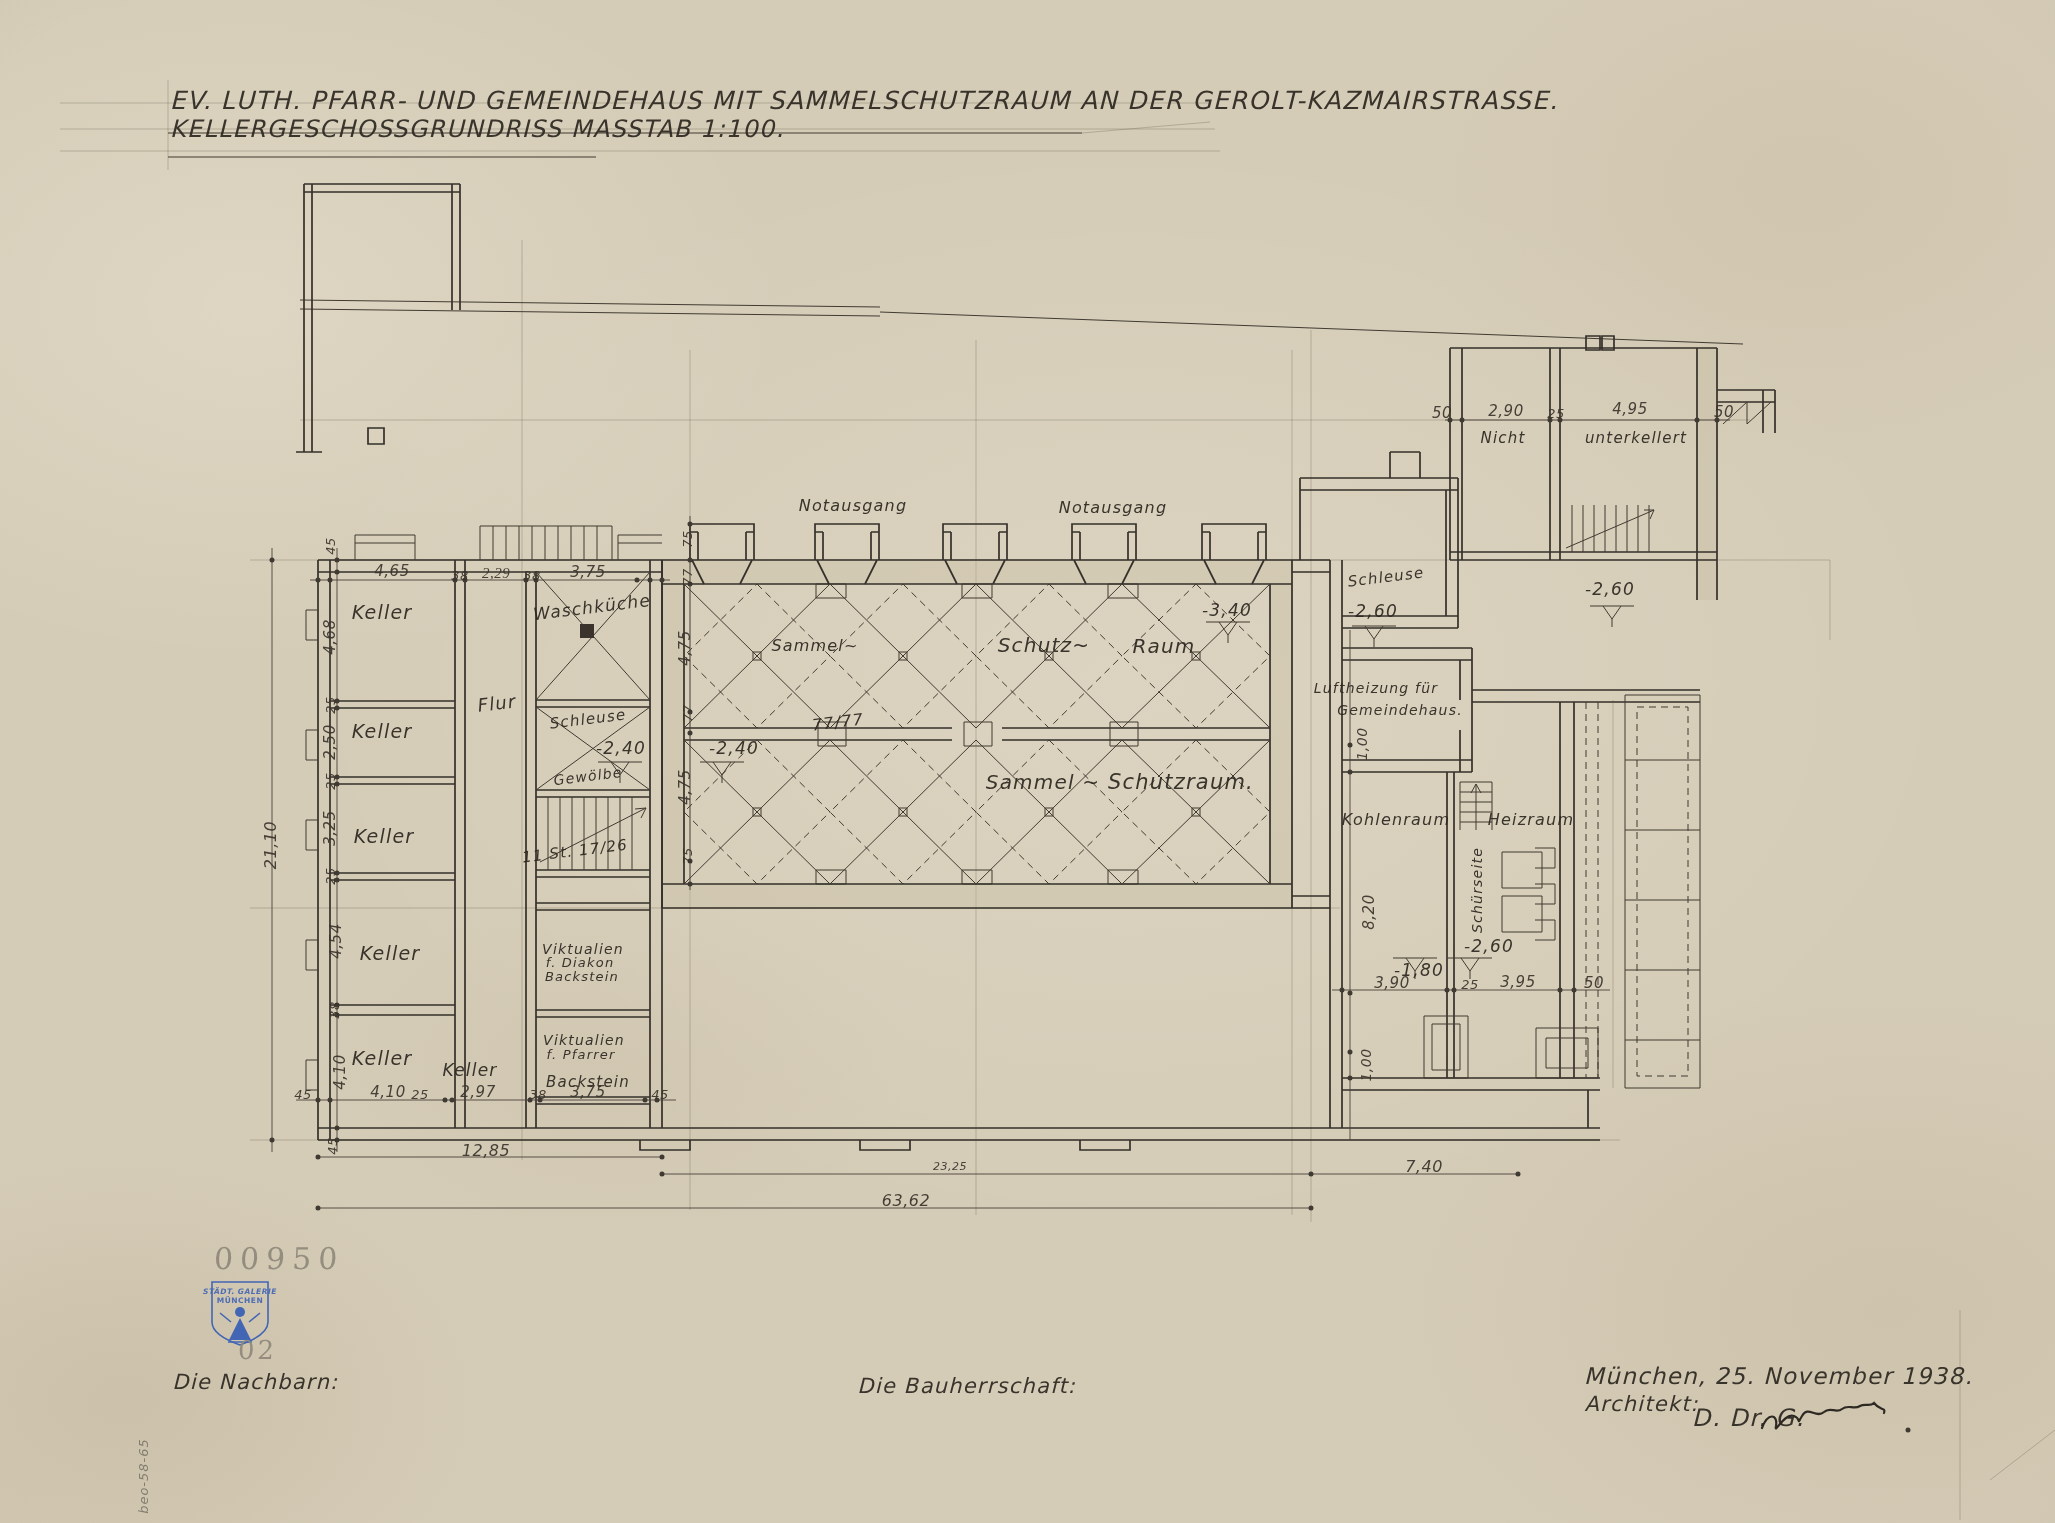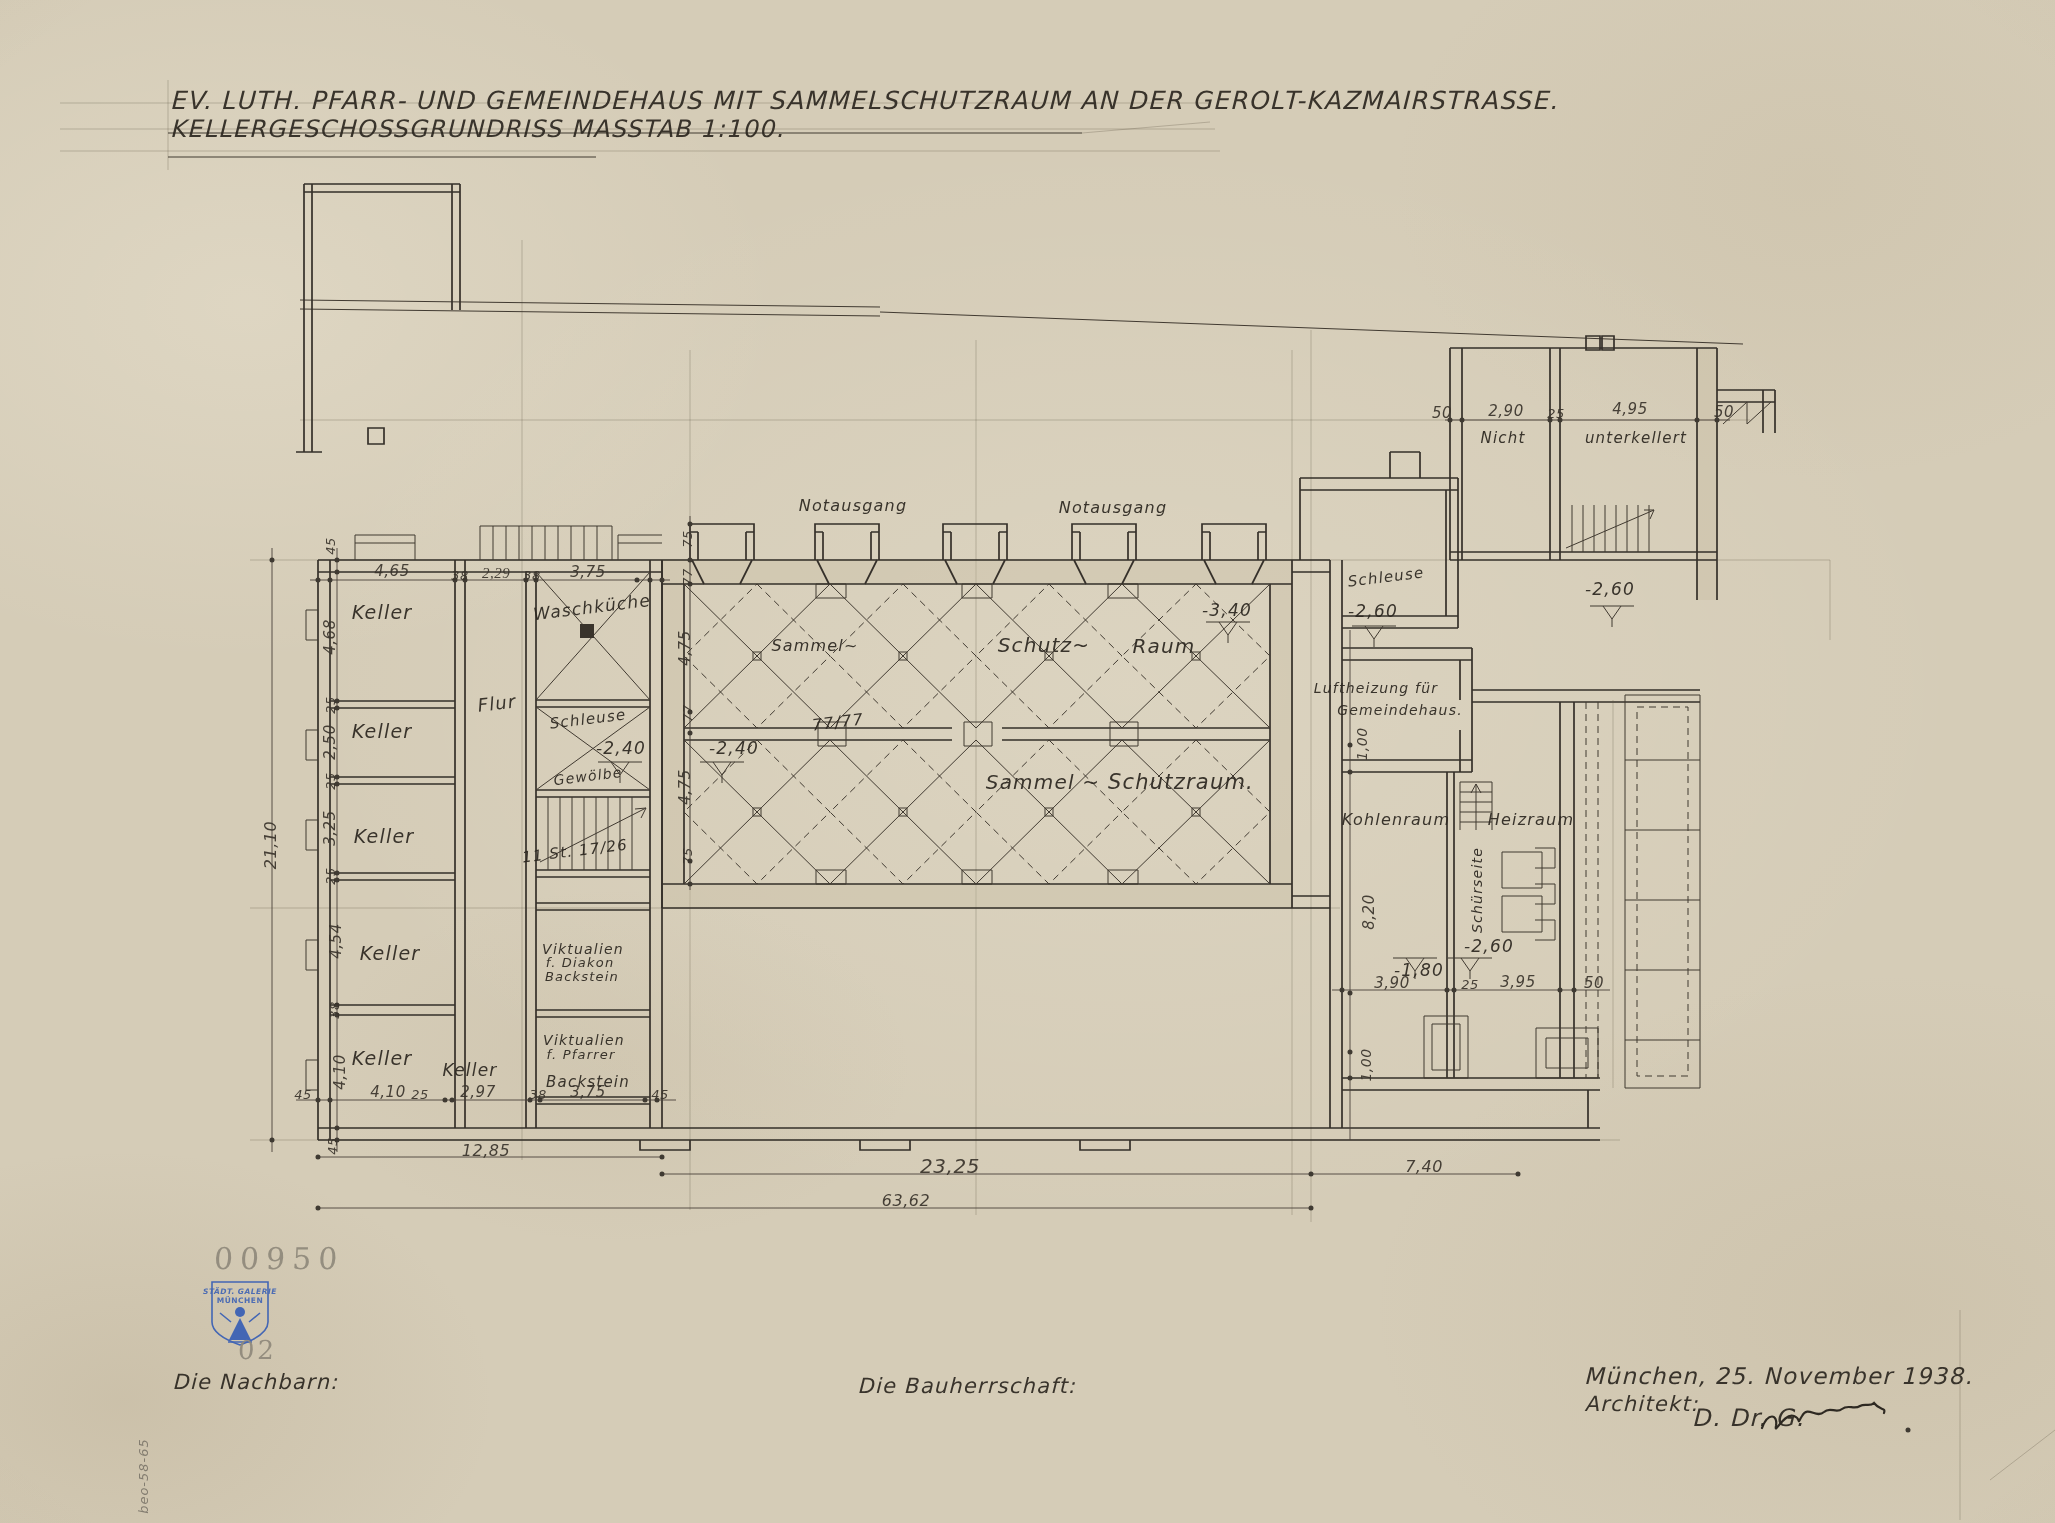--- a/index.html
+++ b/index.html
@@ -243,21 +243,21 @@
 <span class="lbl dimt" style="left:660px;top:1094px;font-size:13px;">45</span>
 
 <span class="lbl dimt rot" style="left:687px;top:539px;font-size:13px;">75</span>
 <span class="lbl dimt rot" style="left:687px;top:577px;font-size:13px;">77</span>
 <span class="lbl dimt rot" style="left:685px;top:648px;font-size:15px;">4,75</span>
 <span class="lbl dimt rot" style="left:687px;top:713px;font-size:13px;">77</span>
 <span class="lbl dimt rot" style="left:685px;top:787px;font-size:15px;">4,75</span>
 <span class="lbl dimt rot" style="left:687px;top:856px;font-size:13px;">75</span>
 
 <span class="lbl dimt" style="left:486px;top:1150px;font-size:16px;">12,85</span>
-<span class="lbl dimt" style="left:950px;top:1166px;font-size:20px;">23,25</span>
+<span class="lbl dimt" style="left:950px;top:1166px;font-size:11px;">23,25</span>
 <span class="lbl dimt" style="left:1424px;top:1166px;font-size:16px;">7,40</span>
 <span class="lbl dimt" style="left:906px;top:1200px;font-size:16px;">63,62</span>
 
 <span class="lbl dimt" style="left:1442px;top:413px;font-size:15px;">50</span>
 <span class="lbl dimt" style="left:1506px;top:411px;font-size:15px;">2,90</span>
 <span class="lbl dimt" style="left:1556px;top:413px;font-size:13px;">25</span>
 <span class="lbl dimt" style="left:1630px;top:409px;font-size:15px;">4,95</span>
 <span class="lbl dimt" style="left:1724px;top:412px;font-size:15px;">50</span>
 
 <span class="lbl dimt rot" style="left:1362px;top:744px;font-size:14px;">1,00</span>

